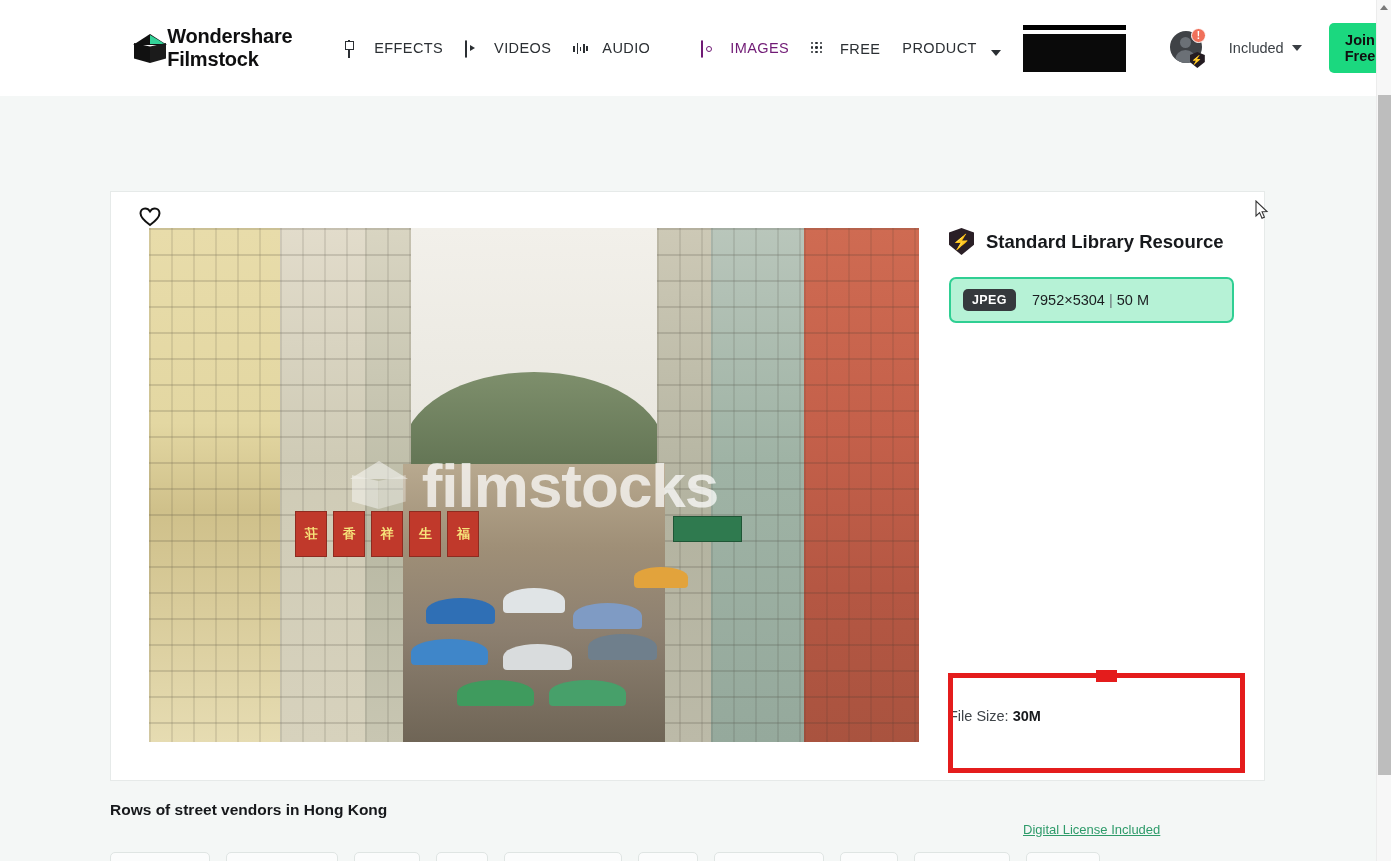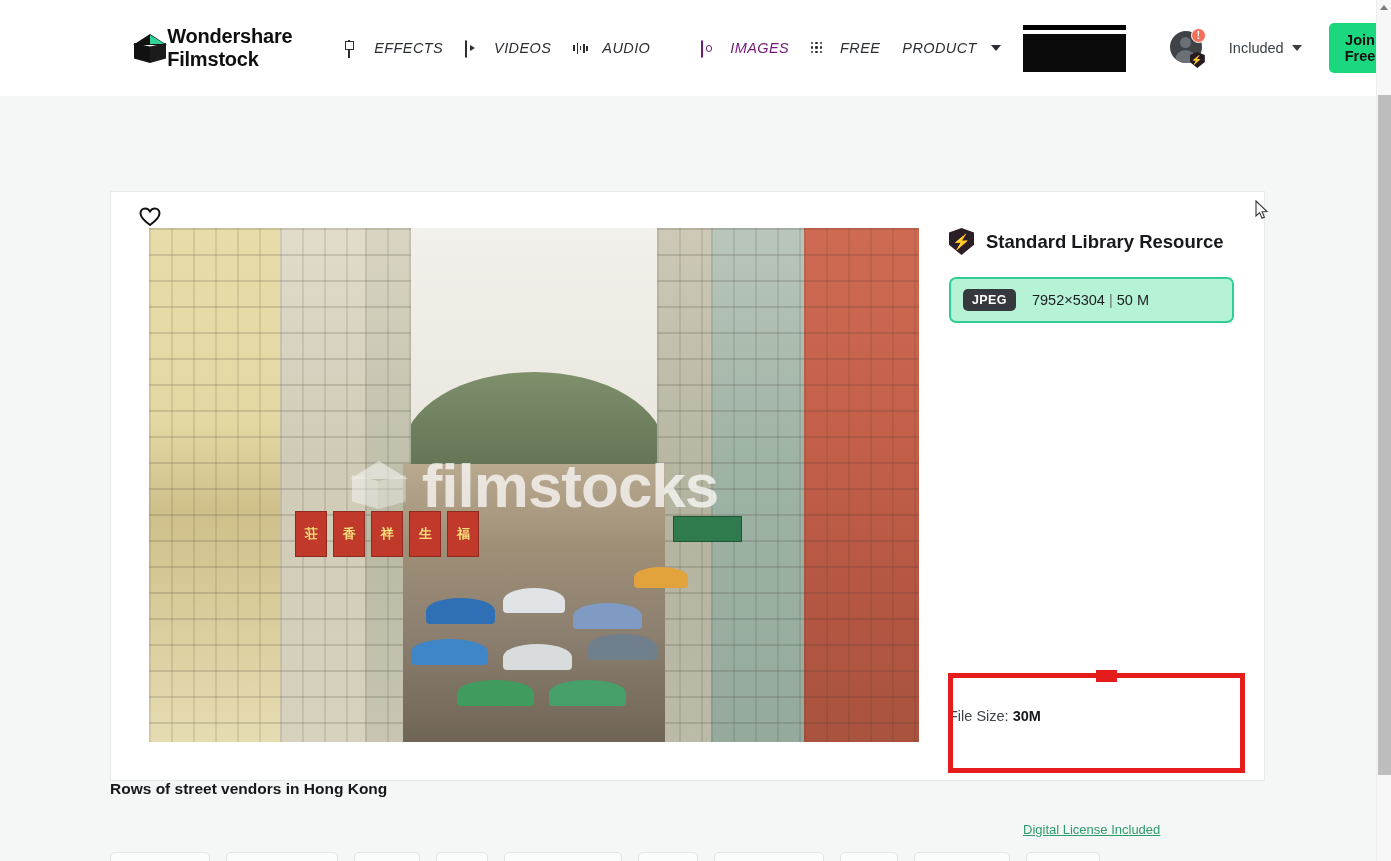--- a/index.html
+++ b/index.html
@@ -42,22 +42,22 @@
     width: 16px; height: 20px; background: #1b1b1b;
     clip-path: polygon(0 18%, 100% 0, 100% 78%, 0 100%);
   }
   .brand {
     margin-left: 13px;
     font-size: 20px; font-weight: bold; color: #0f0f10;
     letter-spacing: -0.2px;
   }
   .nav { display: flex; align-items: center; margin-left: 40px; gap: 22px; }
   .nav-item {
-    display: flex; align-items: center; gap: 14px;
-    font-size: 14.5px; letter-spacing: 0.4px; color: #2b2f33; cursor: pointer; font-style: italic;
+    display: flex; align-items: flex-end; gap: 14px;
+    font-size: 14.5px; letter-spacing: 0.4px; color: #2b2f33; cursor: pointer;
   }
   .nav-item.active { color: #701a75; margin-left: 29px; }
   .nav-ico { width: 15px; height: 15px; position: relative; display:inline-block; }
   .ico-effects { border: 1.6px solid currentColor; width: 11px; height: 11px; margin-top: 3px; margin-left: 3px; }
   .ico-effects::before {
     content:""; position:absolute; left:0; top:0; width:7px; height:7px;
     border:1.6px solid currentColor; background:#fff;
   }
   .ico-videos { border: 1.6px solid currentColor; width: 14px; height: 11px; margin-top: 2px; border-radius:2px; }
   .ico-videos::before {
@@ -241,21 +241,21 @@
   .anno-box {
     position:absolute; left:948px; top:673px; width:297px; height:100px;
     border:5px solid #e41c1c; pointer-events:none;
   }
   .anno-dot {
     position:absolute; left:1096px; top:670px; width:21px; height:12px;
     background:#e41c1c; pointer-events:none;
   }
 
   .caption {
-    position:absolute; left:110px; top:780px;
+    position:absolute; left:110px; top:801px;
     font-size:15.5px; font-weight:bold; color:#16181b;
   }
   .tags { position:absolute; left:110px; top:852px; display:flex; gap:16px; }
   .tag {
     height:24px; border:1px solid #dfe5e3; border-radius:5px 5px 0 0;
     background:#fbfcfc;
   }
 
   .cursor {
     position:absolute; left:1255px; top:200px; width:14px; height:20px;

